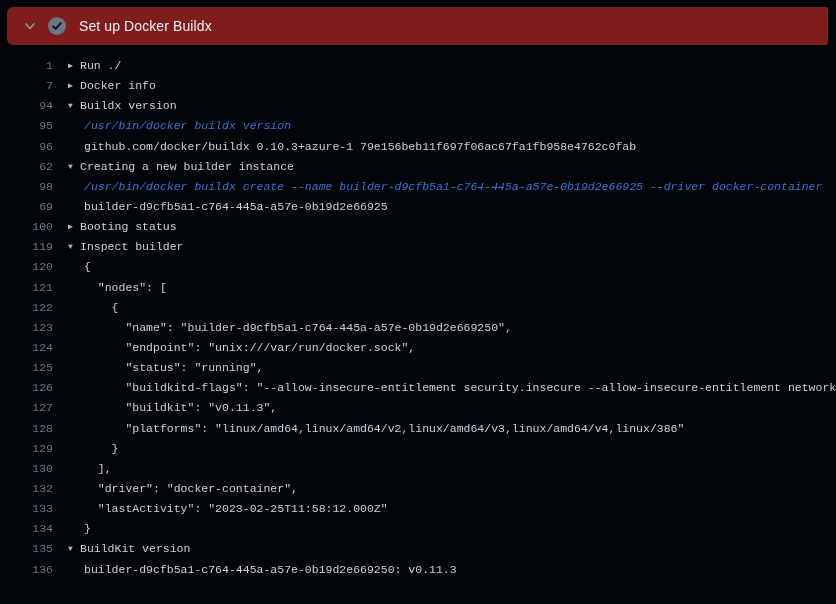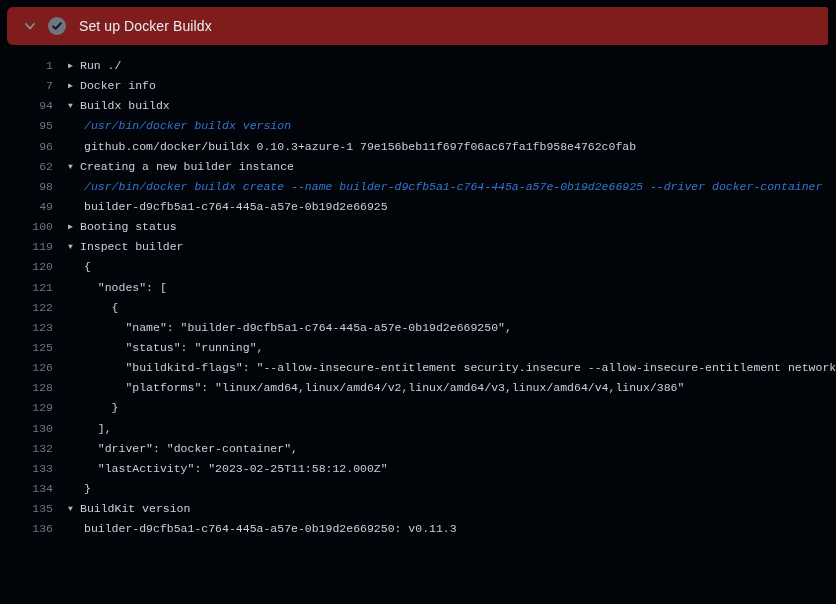--- a/index.html
+++ b/index.html
@@ -79,34 +79,36 @@
       <circle cx="10" cy="10" r="9" fill="#6e7681"></circle>
       <path d="M6.1 10.4 L8.6 12.8 L13.8 7.2" fill="none" stroke="#161b22" stroke-width="2.1" stroke-linecap="round" stroke-linejoin="round"></path>
     </svg>
   </span>
   <span class="step-title">Set up Docker Buildx</span>
 </div>
 
 <div class="log-area">
     <div class="log-line group"><span class="num">1</span><span class="content"><span class="tri">▶</span><span>Run ./</span></span></div>
     <div class="log-line group"><span class="num">7</span><span class="content"><span class="tri">▶</span><span>Docker info</span></span></div>
-    <div class="log-line group"><span class="num">94</span><span class="content"><span class="tri">▼</span><span>Buildx buildx</span></span></div>
+    <div class="log-line group"><span class="num">94</span><span class="content"><span class="tri">▼</span><span>Buildx version</span></span></div>
     <div class="log-line command"><span class="num">95</span><span class="content">/usr/bin/docker buildx version</span></div>
     <div class="log-line output"><span class="num">96</span><span class="content">github.com/docker/buildx 0.10.3+azure-1 79e156beb11f697f06ac67fa1fb958e4762c0fab</span></div>
     <div class="log-line group"><span class="num">62</span><span class="content"><span class="tri">▼</span><span>Creating a new builder instance</span></span></div>
     <div class="log-line command"><span class="num">98</span><span class="content">/usr/bin/docker buildx create --name builder-d9cfb5a1-c764-445a-a57e-0b19d2e66925 --driver docker-container</span></div>
-    <div class="log-line output"><span class="num">49</span><span class="content">builder-d9cfb5a1-c764-445a-a57e-0b19d2e66925</span></div>
+    <div class="log-line output"><span class="num">69</span><span class="content">builder-d9cfb5a1-c764-445a-a57e-0b19d2e66925</span></div>
     <div class="log-line group"><span class="num">100</span><span class="content"><span class="tri">▶</span><span>Booting status</span></span></div>
     <div class="log-line group"><span class="num">119</span><span class="content"><span class="tri">▼</span><span>Inspect builder</span></span></div>
     <div class="log-line output"><span class="num">120</span><span class="content">{</span></div>
     <div class="log-line output"><span class="num">121</span><span class="content">  "nodes": [</span></div>
     <div class="log-line output"><span class="num">122</span><span class="content">    {</span></div>
     <div class="log-line output"><span class="num">123</span><span class="content">      "name": "builder-d9cfb5a1-c764-445a-a57e-0b19d2e669250",</span></div>
+    <div class="log-line output"><span class="num">124</span><span class="content">      "endpoint": "unix:///var/run/docker.sock",</span></div>
     <div class="log-line output"><span class="num">125</span><span class="content">      "status": "running",</span></div>
     <div class="log-line output"><span class="num">126</span><span class="content">      "buildkitd-flags": "--allow-insecure-entitlement security.insecure --allow-insecure-entitlement network.host",</span></div>
+    <div class="log-line output"><span class="num">127</span><span class="content">      "buildkit": "v0.11.3",</span></div>
     <div class="log-line output"><span class="num">128</span><span class="content">      "platforms": "linux/amd64,linux/amd64/v2,linux/amd64/v3,linux/amd64/v4,linux/386"</span></div>
     <div class="log-line output"><span class="num">129</span><span class="content">    }</span></div>
     <div class="log-line output"><span class="num">130</span><span class="content">  ],</span></div>
     <div class="log-line output"><span class="num">132</span><span class="content">  "driver": "docker-container",</span></div>
     <div class="log-line output"><span class="num">133</span><span class="content">  "lastActivity": "2023-02-25T11:58:12.000Z"</span></div>
     <div class="log-line output"><span class="num">134</span><span class="content">}</span></div>
     <div class="log-line group"><span class="num">135</span><span class="content"><span class="tri">▼</span><span>BuildKit version</span></span></div>
     <div class="log-line output"><span class="num">136</span><span class="content">builder-d9cfb5a1-c764-445a-a57e-0b19d2e669250: v0.11.3</span></div>
   </div>
 

